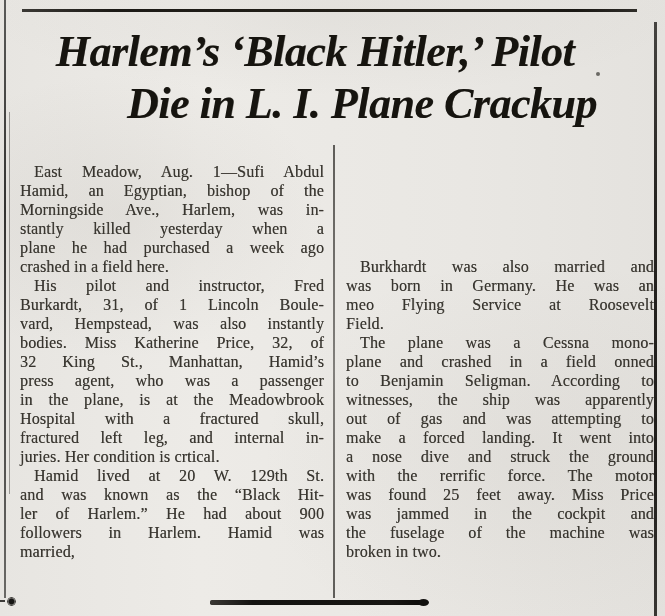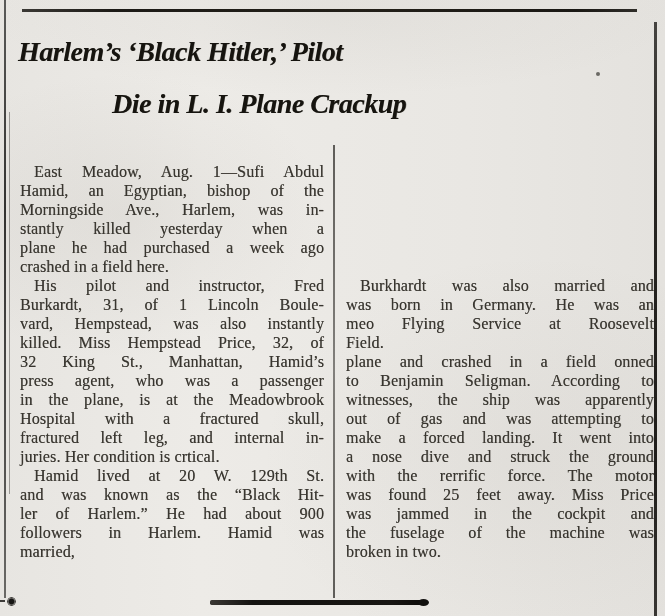--- a/index.html
+++ b/index.html
@@ -60,24 +60,25 @@
   .ink-speck {
     position: absolute; left: 596px; top: 72px; width: 4px; height: 4px;
     border-radius: 50%; background: rgba(40,38,34,0.65);
   }
 
   
   .headline {
     position: absolute; left: 0; top: 26px; width: 612px;
     color: #16140f;
     font-weight: bold; font-style: italic;
-    font-size: 28px; line-height: 52px;
+    font-size: 44px; line-height: 52px;
     letter-spacing: -0.5px;
     text-shadow: 0.4px 0.4px 0.6px rgba(25,23,18,0.5);
     white-space: nowrap;
+    text-align: center;
   }
   .headline .hl1 { padding-left: 18px; }
   .headline .hl2 { padding-left: 112px; }
 
   
   .columns {
     position: absolute; left: 20px; top: 156px; width: 634px;
     display: flex; align-items: flex-end;
   }
   .col { color: #38352f; }
@@ -119,21 +120,21 @@
           <div class="line">Hamid, an Egyptian, bishop of the</div>
           <div class="line">Morningside Ave., Harlem, was in-</div>
           <div class="line">stantly killed yesterday when a</div>
           <div class="line">plane he had purchased a week ago</div>
           <div class="line para-last">crashed in a field here.</div>
         </div>
         <div class="paragraph">
           <div class="line first">His pilot and instructor, Fred</div>
           <div class="line">Burkardt, 31, of 1 Lincoln Boule-</div>
           <div class="line">vard, Hempstead, was also instantly</div>
-          <div class="line">killed. Miss Hempstead Price, 32, of</div>
+          <div class="line">bodies. Miss Katherine Price, 32, of</div>
           <div class="line">32 King St., Manhattan, Hamid’s</div>
           <div class="line">press agent, who was a passenger</div>
           <div class="line">in the plane, is at the Meadowbrook</div>
           <div class="line">Hospital with a fractured skull,</div>
           <div class="line">fractured left leg, and internal in-</div>
           <div class="line para-last">juries. Her condition is crtical.</div>
         </div>
         <div class="paragraph">
           <div class="line first">Hamid lived at 20 W. 129th St.</div>
           <div class="line">and was known as the “Black Hit-</div>
@@ -143,20 +144,21 @@
         </div>
       </div>
     <div class="col col-right">
         <div class="paragraph">
           <div class="line first">Burkhardt was also married and</div>
           <div class="line">was born in Germany. He was an</div>
           <div class="line">meo Flying Service at Roosevelt</div>
           <div class="line para-last">Field.</div>
         </div>
         <div class="paragraph">
+          <div class="line first">The plane was a Cessna mono-</div>
           <div class="line">plane and crashed in a field onned</div>
           <div class="line">to Benjamin Seligman. According to</div>
           <div class="line">witnesses, the ship was apparently</div>
           <div class="line">out of gas and was attempting to</div>
           <div class="line">make a forced landing. It went into</div>
           <div class="line">a nose dive and struck the ground</div>
           <div class="line">with the rerrific force. The motor</div>
           <div class="line">was found 25 feet away. Miss Price</div>
           <div class="line">was jammed in the cockpit and</div>
           <div class="line">the fuselage of the machine was</div>

